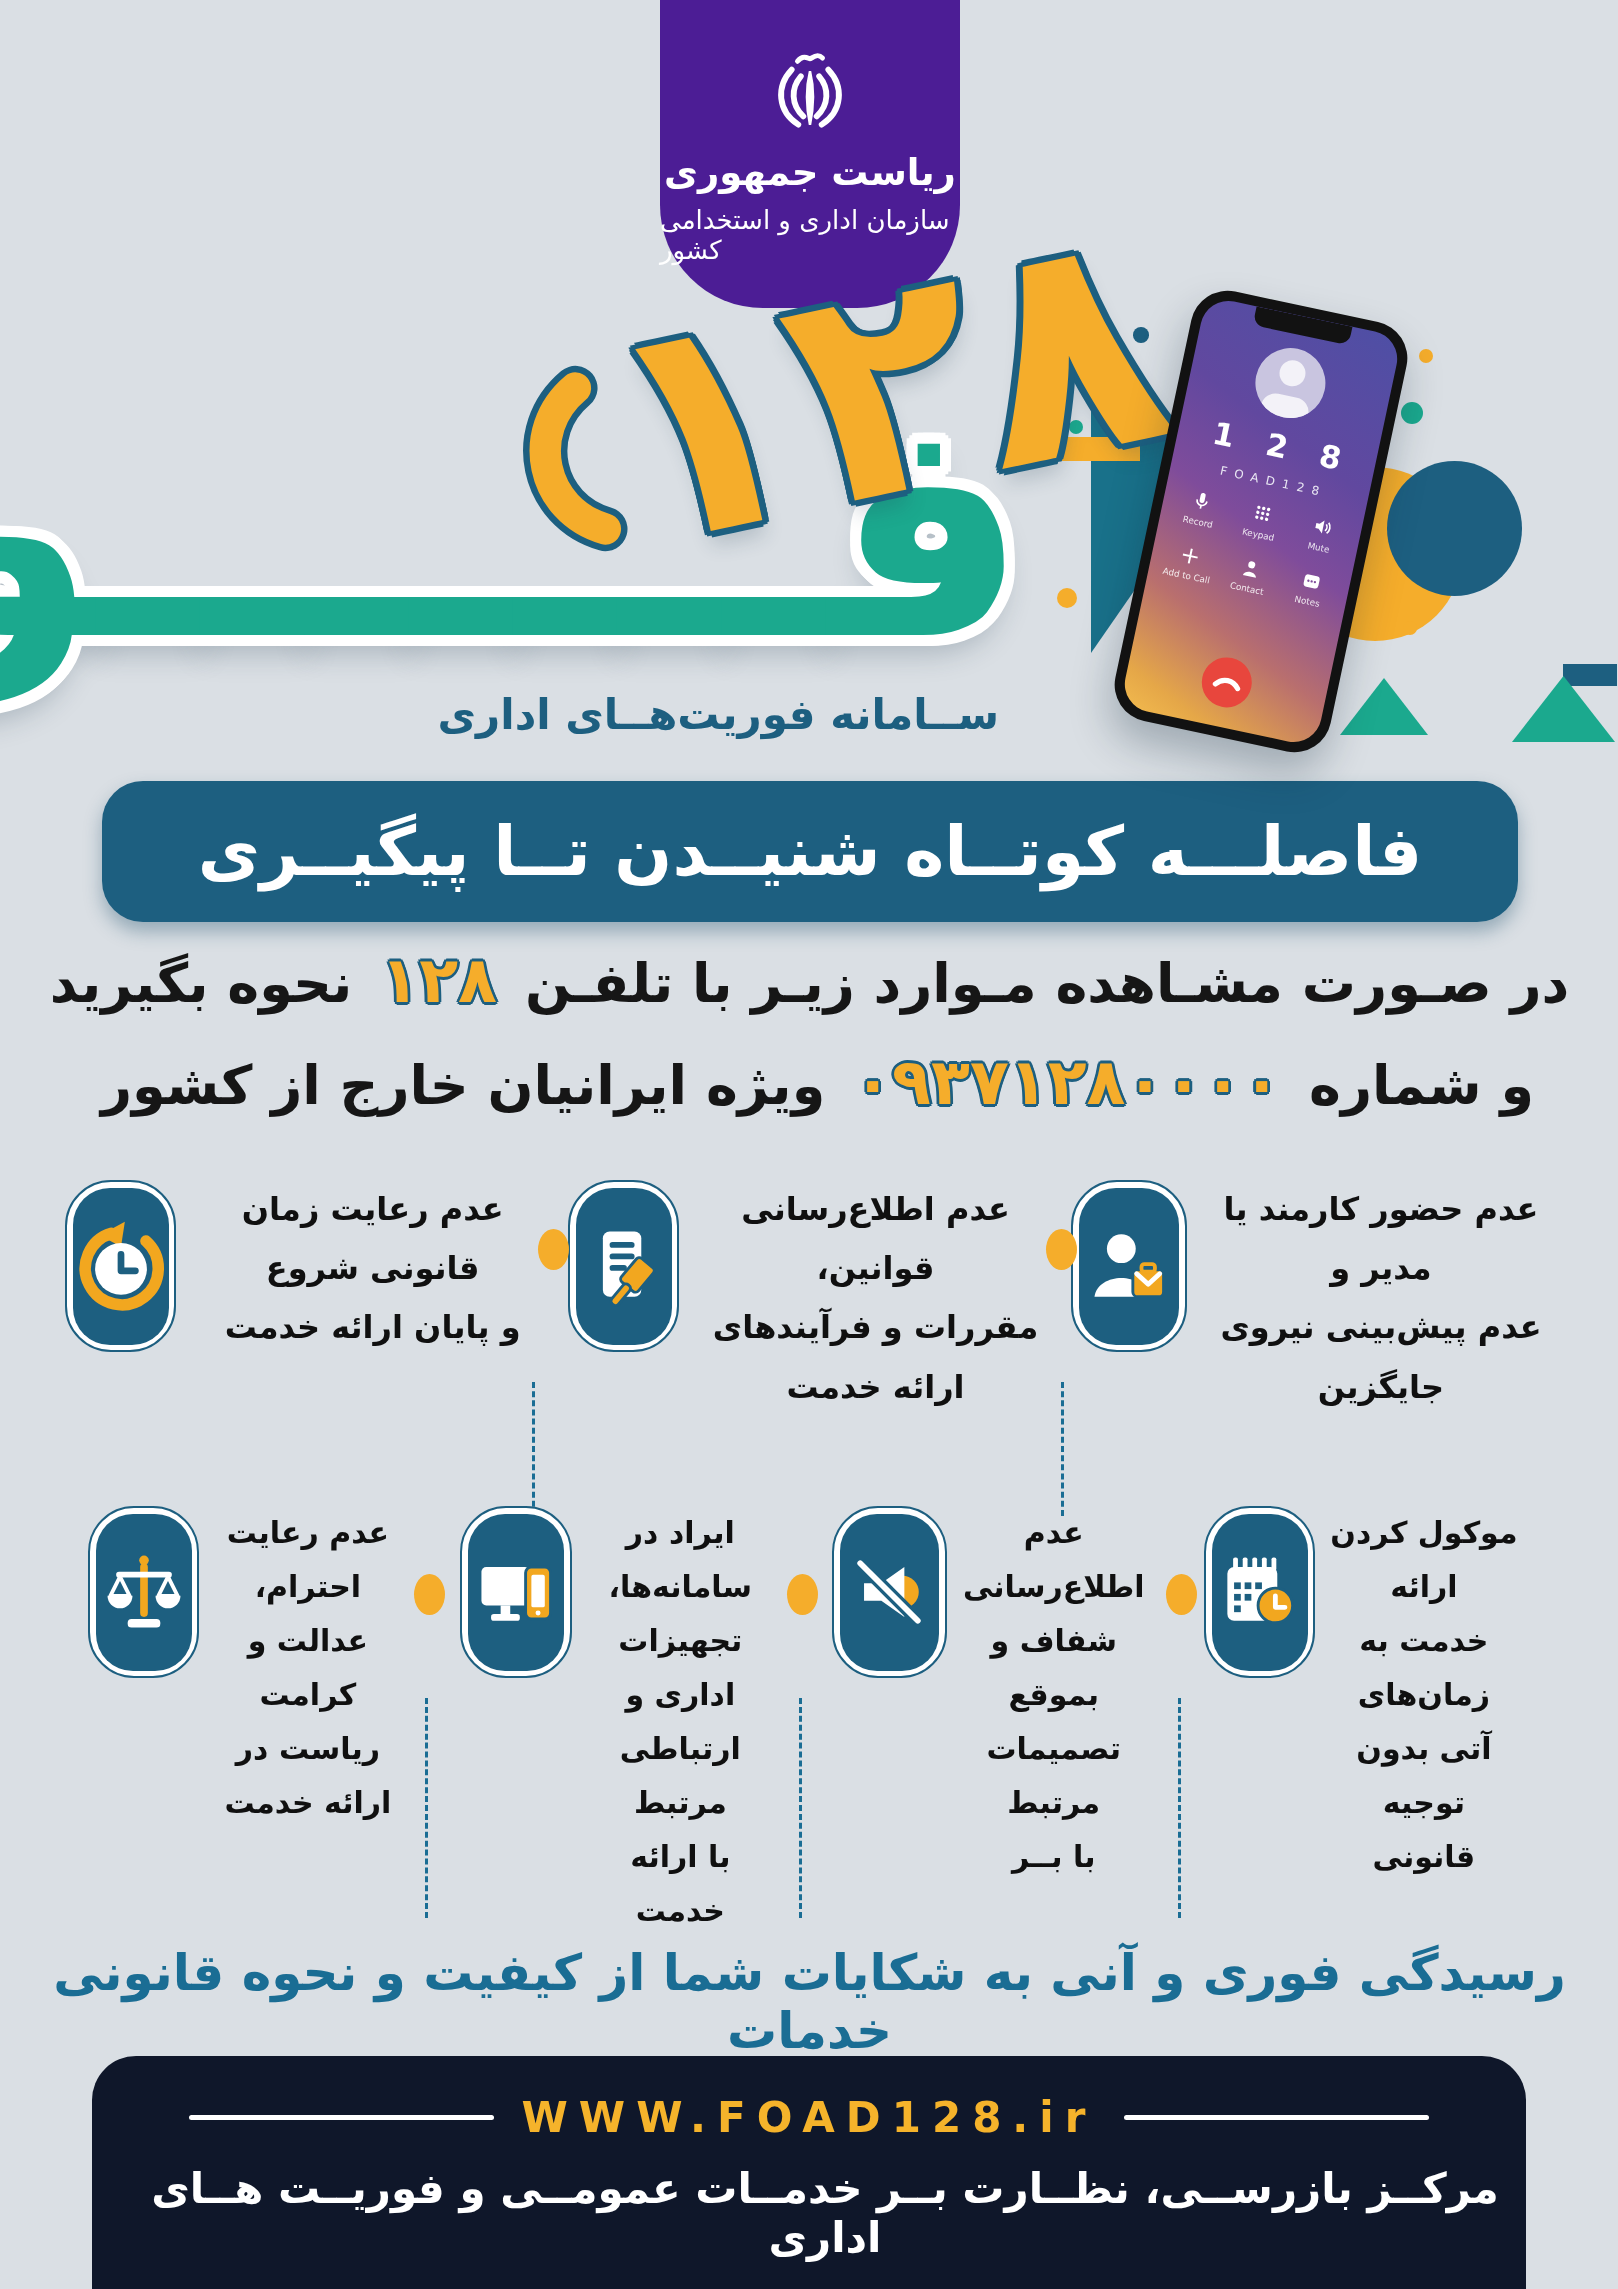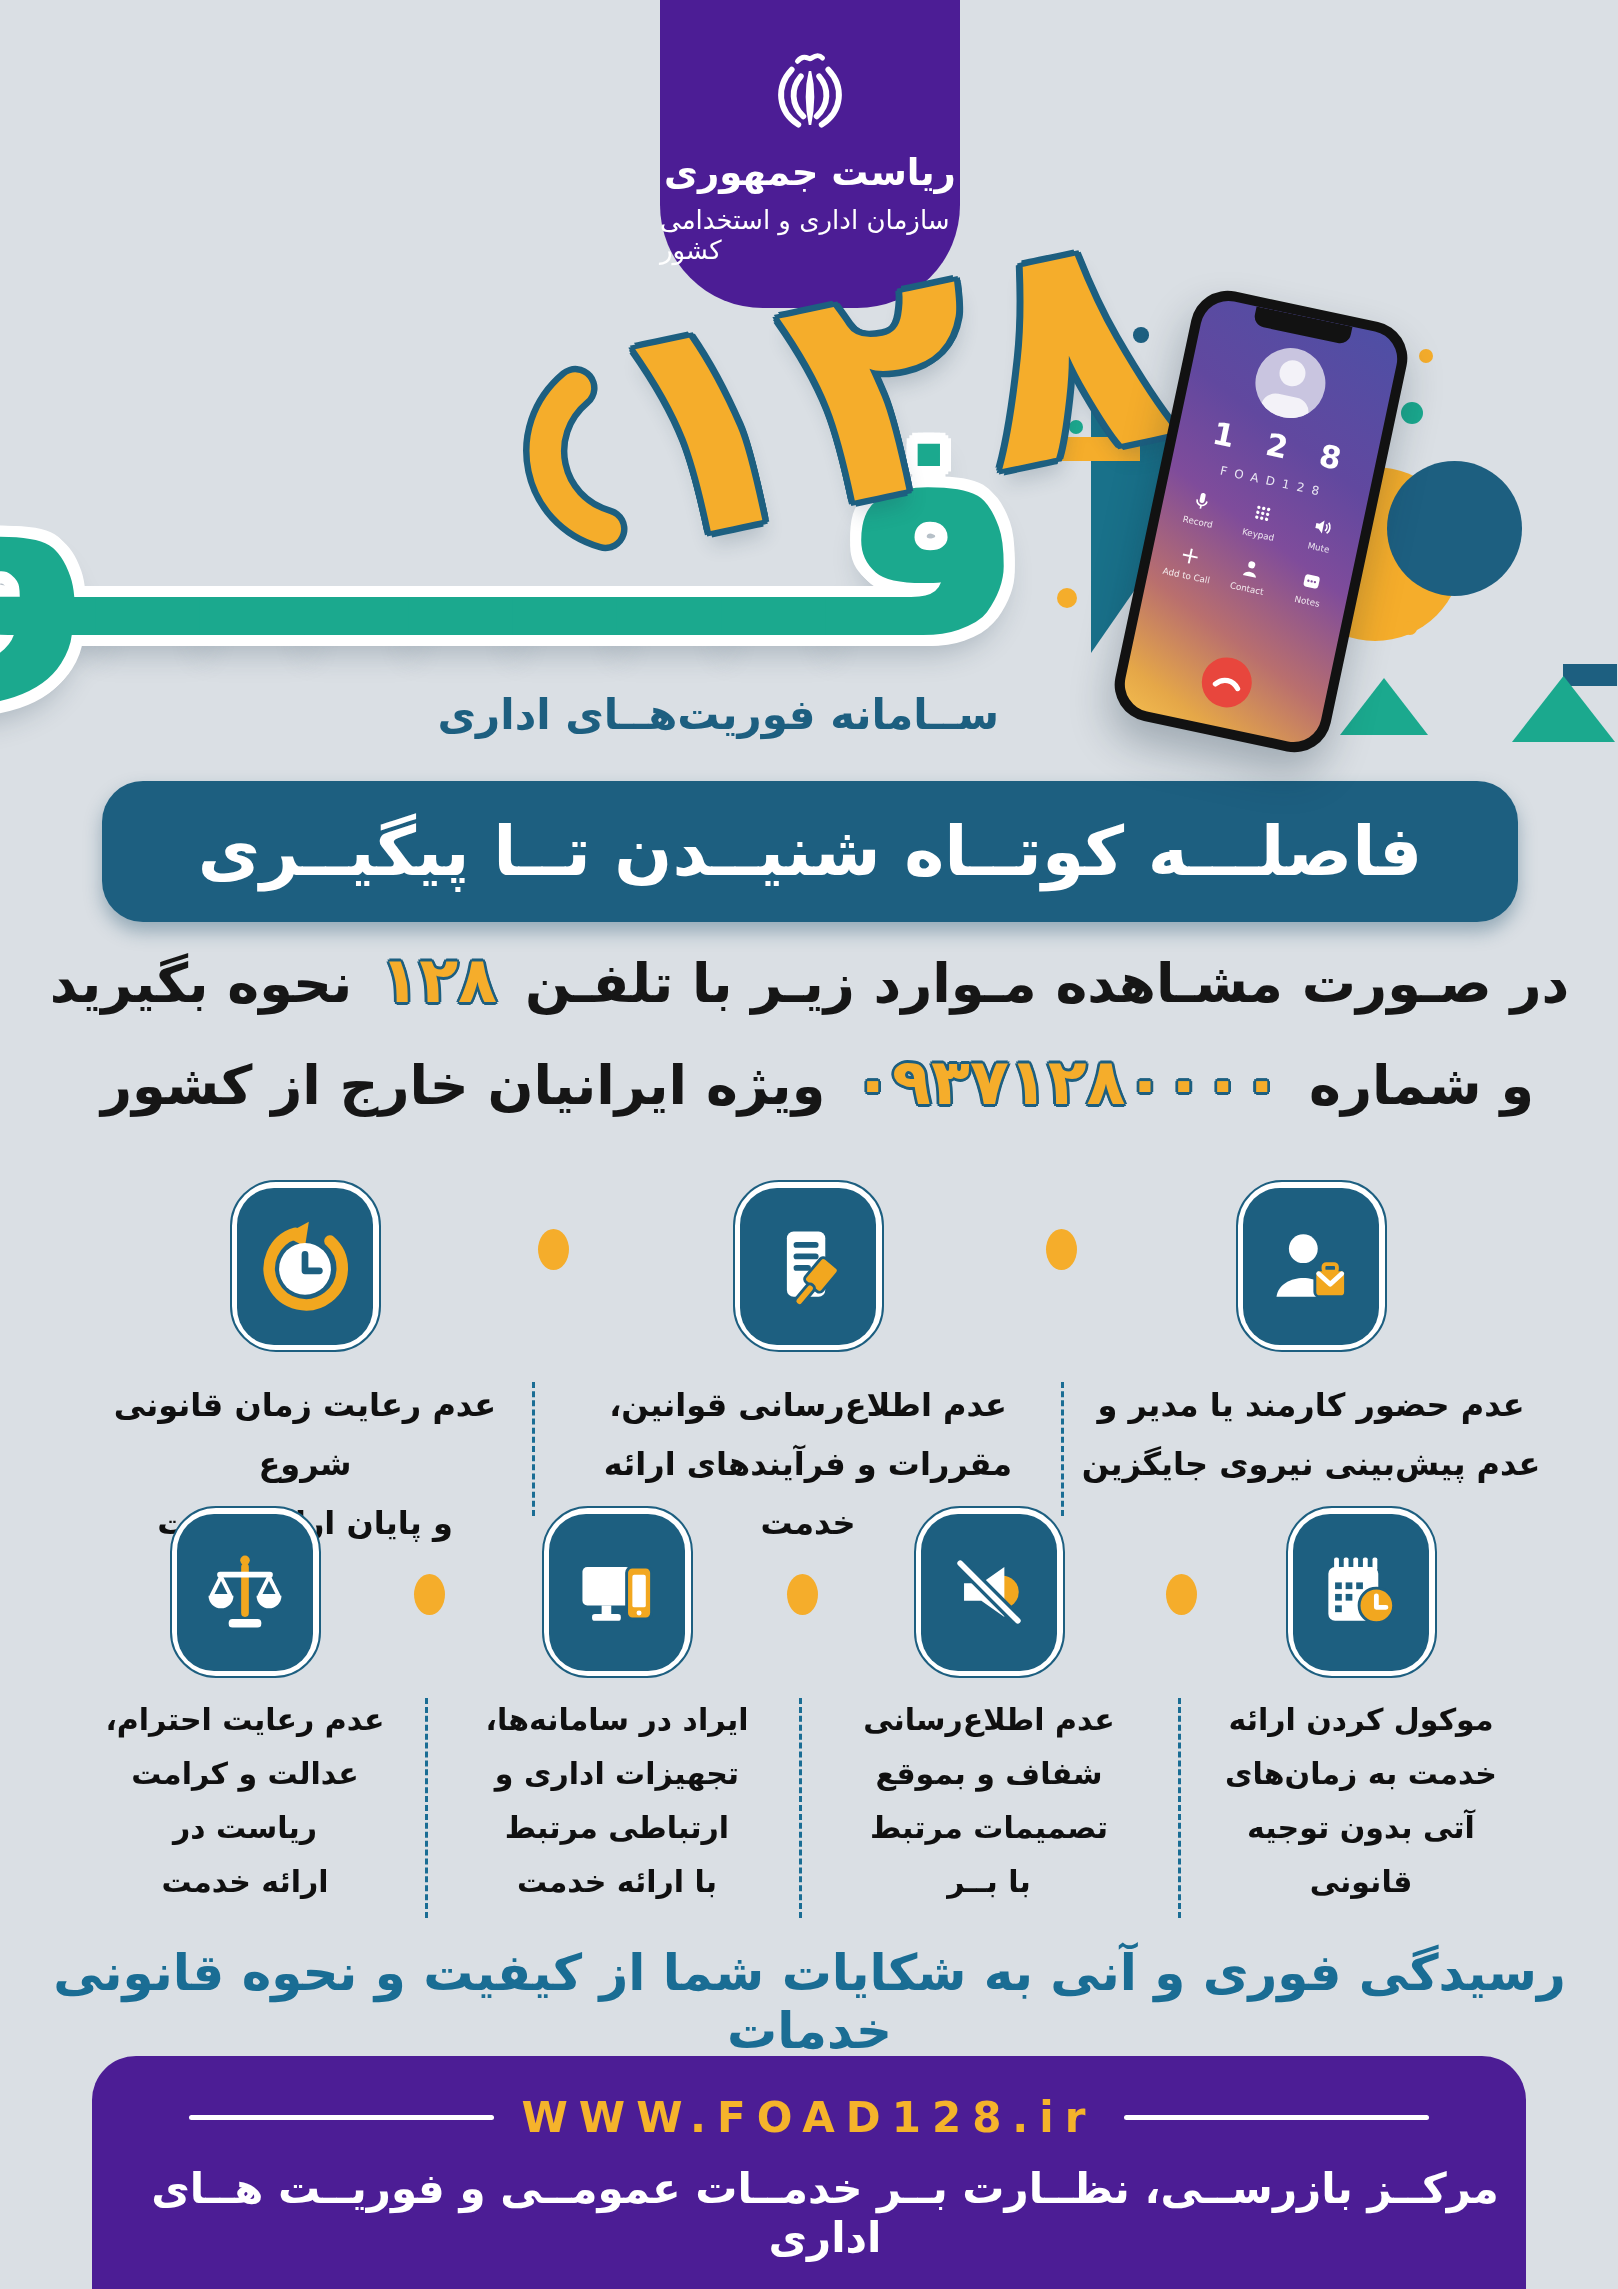--- a/index.html
+++ b/index.html
@@ -85,21 +85,21 @@
   
   .intro{position:absolute;left:0;width:100%;text-align:center;direction:rtl;color:#161616;
          font-weight:bold;font-size:54px;z-index:5;}
   .intro.l1{top:943px;}
   .intro.l2{top:1045px;margin-left:8px;}
   .ynum{color:#F5AD2B;font-size:1.18em;padding:0 9.2px;
      text-shadow:2.8px 0 0 #1D5F80,-2.8px 0 0 #1D5F80,0 2.8px 0 #1D5F80,0 -2.8px 0 #1D5F80,
                  1.8px 1.8px 0 #1D5F80,-1.8px 1.8px 0 #1D5F80,1.8px -1.8px 0 #1D5F80,-1.8px -1.8px 0 #1D5F80;}
 
   
-  .cell{position:absolute;display:flex;flex-direction:column;align-items:center;z-index:5;}
+  .cell{position:absolute;display:flex;flex-direction:row;z-index:5;}
   .row1-cell{top:1180px;width:480px;gap:24px;}
   .row2-cell{top:1506px;width:314px;gap:14.8px;}
   .r1c0{left:1071px;} .r1c1{left:568px;} .r1c2{left:65px;}
   .r2c0{left:1204px;} .r2c1{left:832px;} .r2c2{left:460px;} .r2c3{left:88px;}
   .icon-card{width:151px;height:172px;border:2.8px solid #1D5F80;border-radius:46px;background:#fff;
              padding:5.5px;box-sizing:border-box;}
   .icon-card-inner{width:100%;height:100%;background:#1D5F80;border-radius:37px;
                    display:flex;align-items:center;justify-content:center;}
   .caption{direction:rtl;text-align:center;color:#101010;font-weight:bold;}
   .row1-cell .caption{font-size:32px;line-height:1.85;}
@@ -108,21 +108,21 @@
   .sd1a{left:538px;top:1229px;} .sd1b{left:1046px;top:1229px;}
   .sd2a{left:414px;top:1574px;} .sd2b{left:787px;top:1574px;} .sd2c{left:1166px;top:1574px;}
   .dash-v{position:absolute;width:0;border-left:3.7px dashed #1A6D94;z-index:5;}
   .dv1a{left:532px;top:1382px;height:134px;} .dv1b{left:1061px;top:1382px;height:134px;}
   .dv2a{left:425px;top:1698px;height:220px;} .dv2b{left:799px;top:1698px;height:220px;}
   .dv2c{left:1178px;top:1698px;height:220px;}
 
   
   .tagline{position:absolute;top:1944px;left:0;width:100%;text-align:center;direction:rtl;
            color:#1A6D94;font-size:50px;font-weight:bold;z-index:5;}
-  .footer{position:absolute;left:92px;top:2056px;width:1434px;height:234px;background:#4c1d95;
+  .footer{position:absolute;left:92px;top:2056px;width:1434px;height:234px;background:#0f172a;
           border-radius:44px 44px 0 0;z-index:5;display:flex;flex-direction:column;align-items:center;}
   .url-row{margin-top:37px;display:flex;align-items:center;justify-content:center;gap:28px;width:100%;}
   .fline{width:305px;height:4.6px;background:#fff;border-radius:2.8px;}
   .furl{color:#F5B32B;font-size:42px;font-weight:bold;letter-spacing:11px;white-space:nowrap;}
   .forg{margin-top:22px;color:#fff;direction:rtl;font-size:42px;font-weight:bold;text-align:center;width:100%;padding-left:32px;}
 </style>
 </head>
 <body>
 
 <div class="poster">

